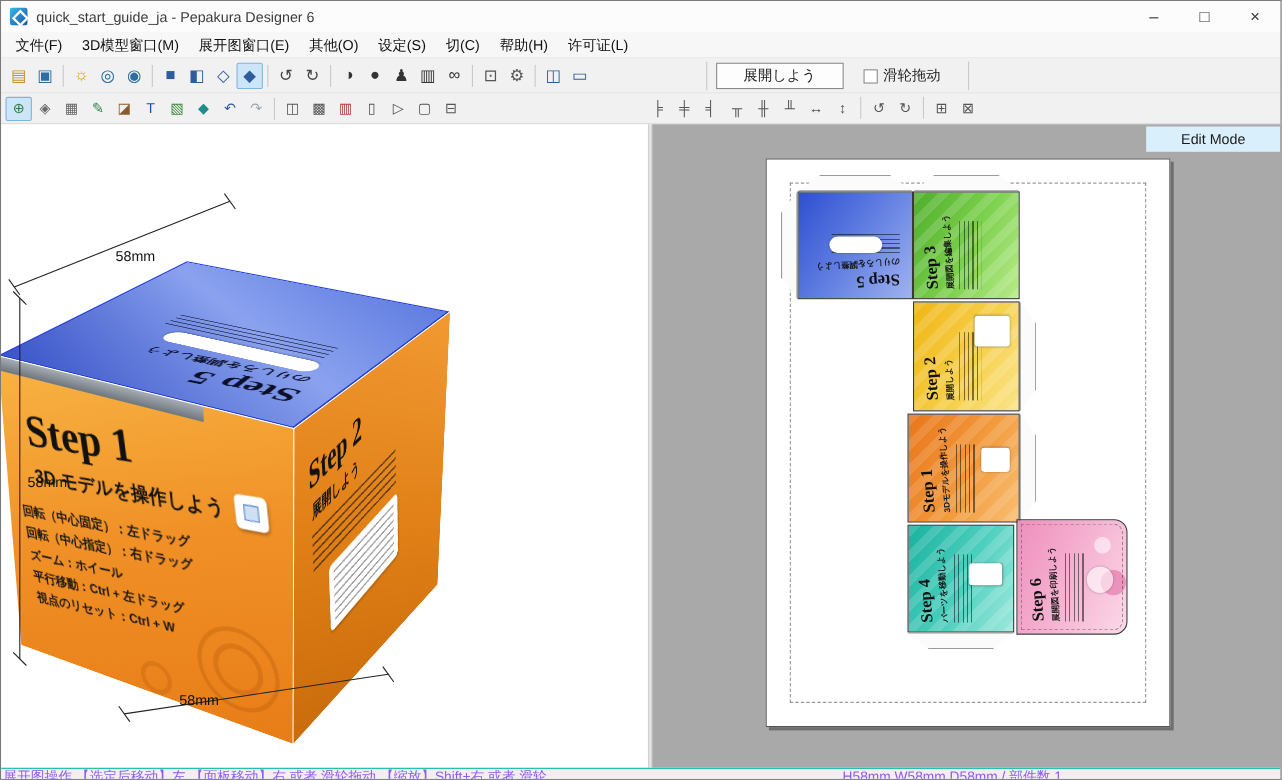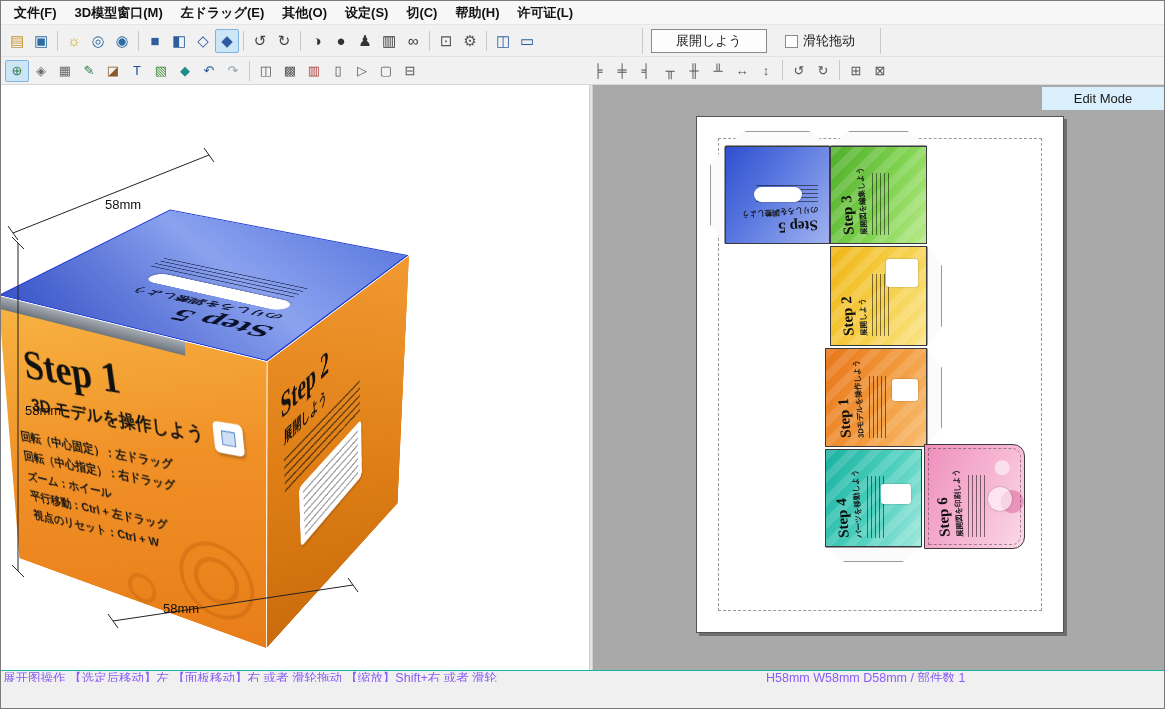--- a/index.html
+++ b/index.html
@@ -14,21 +14,21 @@
   .app-icon::after { content:""; position:absolute; left:4px; top:4px; width:7px; height:7px;
               border:2px solid #fff; transform:rotate(45deg); }
   .win-title { font-size:13px; color:#3c3c3c; }
   .win-controls { margin-left:auto; display:flex; height:28px; }
   .wbtn { width:46px; height:28px; display:flex; align-items:center; justify-content:center;
           font-size:15px; color:#333; }
 
   
   .menubar { height:24px; background:#f7f7f7; display:flex; align-items:center; padding-left:4px;
              border-bottom:1px solid #e6e6e6; }
-  .menu-item { font-size:13px; color:#111; padding:3px 9px; cursor:default;font-weight:bold; }
+  .menu-item { font-size:13px; color:#111; padding:3px 9px; cursor:default; }
 
   
   .toolbar { background:#f1f1f1; display:flex; align-items:center; padding:0 4px; position:relative; }
   .tb1 { height:32px; border-bottom:1px solid #e2e2e2; }
   .tb2 { height:28px; border-bottom:1px solid #d8d8d8; }
   .tbtn { width:24px; height:24px; display:flex; align-items:center; justify-content:center;
           font-size:15px; border:1px solid transparent; border-radius:2px; }
   .tb2 .tbtn { height:22px; font-size:13px; }
   .tbtn.selected { background:#cde6f7; border-color:#7fb4e0; }
   .tsep { width:1px; height:20px; background:#c9c9c9; margin:0 4px; flex:0 0 auto; }
@@ -162,30 +162,39 @@
   .statusbar { height:12px; background:#f0f0f0; border-top:1px solid #14b8a6; position:relative;
      overflow:hidden; font-size:12.5px; color:#8b5cf6; }
   .status-hint { position:absolute; left:2px; top:0; line-height:14px; white-space:nowrap; }
   .status-info { position:absolute; left:765px; top:0; line-height:14px; white-space:nowrap; }
 </style>
 </head>
 <body>
 
 <div class="window">
 
+  <div class="titlebar">
+    <div class="app-icon"></div>
+    <div class="win-title">quick_start_guide_ja - Pepakura Designer 6</div>
+    <div class="win-controls">
+      <div class="wbtn">–</div>
+      <div class="wbtn">□</div>
+      <div class="wbtn">×</div>
+    </div>
+  </div>
 
   <div class="menubar">
     <div class="menu-item">
         <span>文件(F)</span>
       </div>
       <div class="menu-item">
         <span>3D模型窗口(M)</span>
       </div>
       <div class="menu-item">
-        <span>左ドラッグ(E)</span>
+        <span>展开图窗口(E)</span>
       </div>
       <div class="menu-item">
         <span>其他(O)</span>
       </div>
       <div class="menu-item">
         <span>设定(S)</span>
       </div>
       <div class="menu-item">
         <span>切(C)</span>
       </div>

